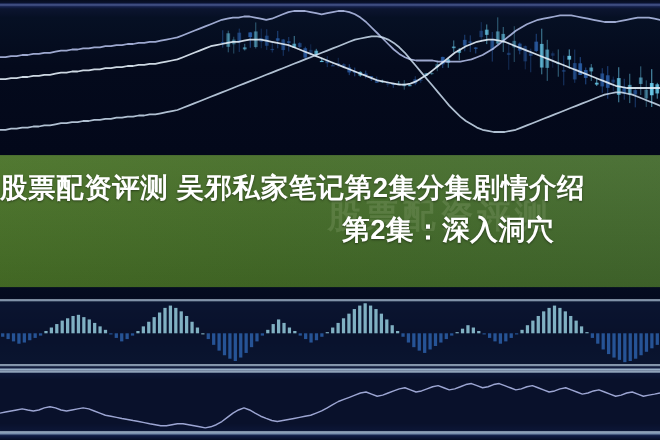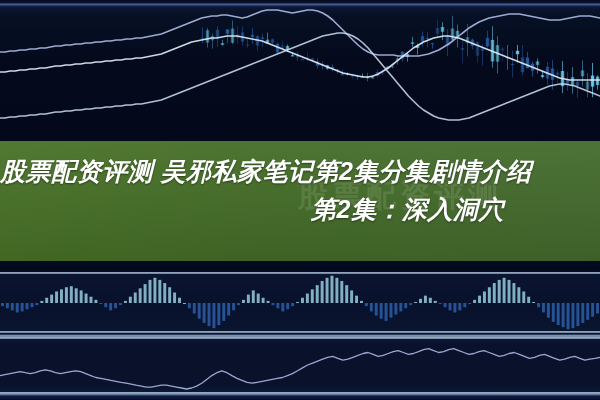--- a/index.html
+++ b/index.html
@@ -109,21 +109,20 @@
   }
   
   .title-wrap {
     position: absolute;
     left: 0;
     top: 152px;
     width: 504px;
     text-align: center;
     color: #ffffff;
     text-shadow: 0 1px 2px rgba(0,0,0,.45);
-    font-style: italic;
   }
   .title-line1 {
     font-size: 25px;
     font-weight: 700;
     line-height: 38px;
     letter-spacing: .5px;
     white-space: nowrap;
   }
   .title-line2 {
     font-size: 25px;

